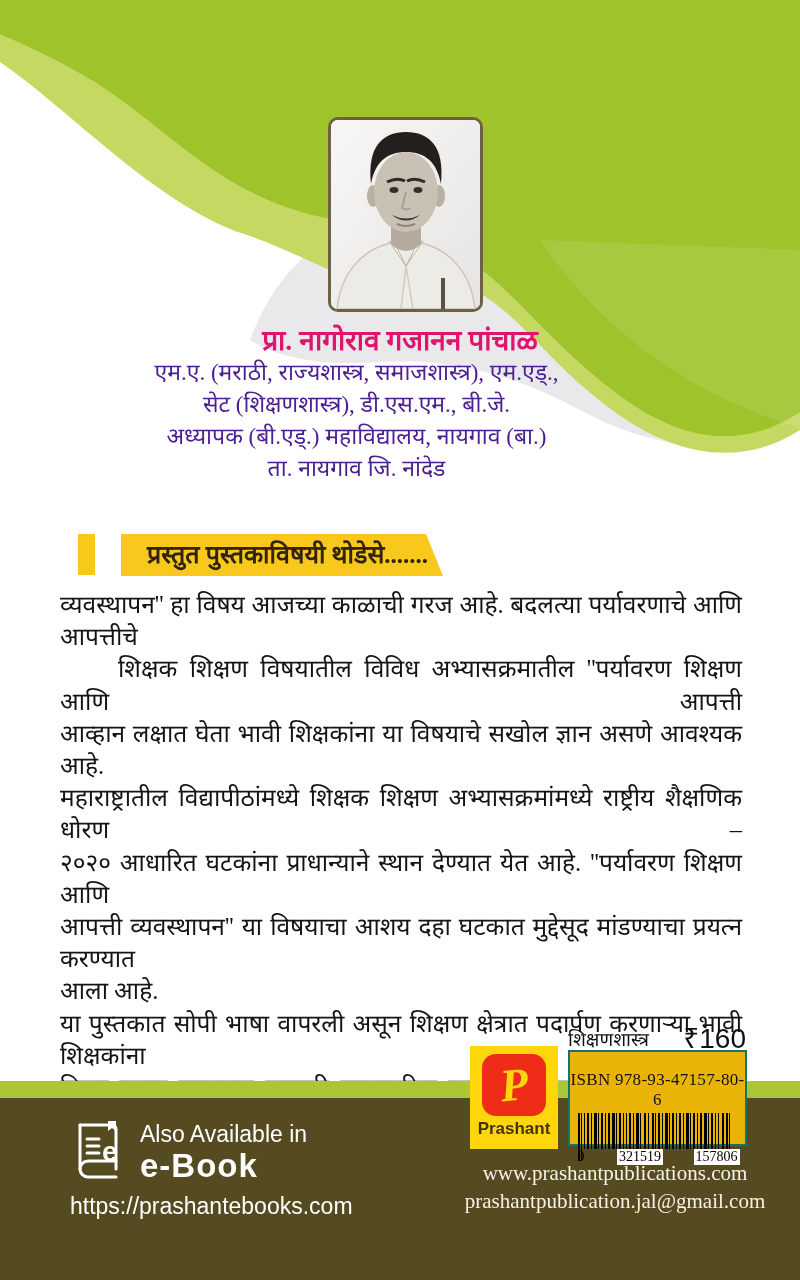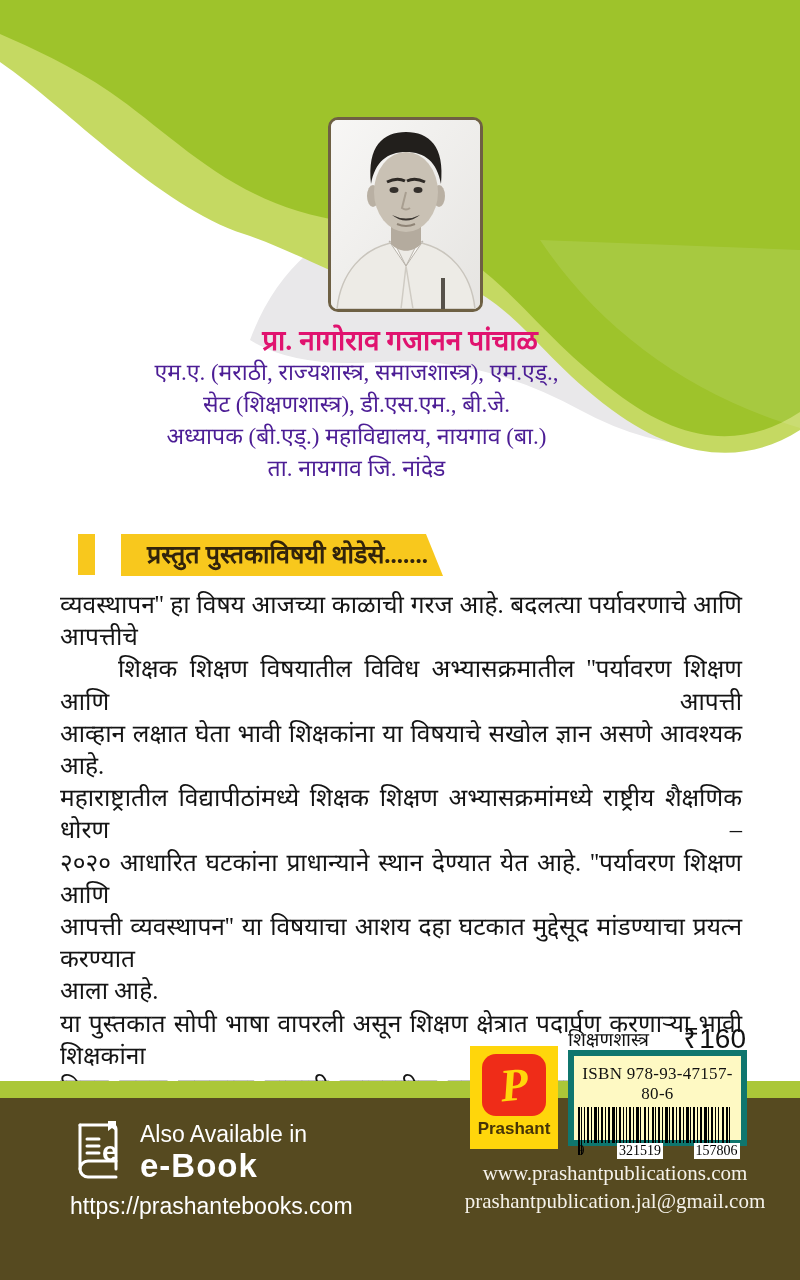--- a/index.html
+++ b/index.html
@@ -33,22 +33,22 @@
   .body-text{position:absolute;left:60px;top:589px;width:682px;color:#141414;
     font-size:24.5px;font-family:"Liberation Serif","DejaVu Serif",serif;}
   .body-line{text-align:justify;text-align-last:justify;line-height:32.2px;}
   .body-line.para-end{text-align-last:left;}
   .body-line.indent{text-indent:58px;}
 
   
   .category{position:absolute;left:568px;top:1026px;font-size:19px;color:#111;z-index:4;}
   .price{position:absolute;left:660px;top:1018px;width:86px;text-align:right;font-size:28px;color:#111;
     font-family:Liberation Sans, sans-serif;z-index:4;}
-  .isbn-box{position:absolute;left:568px;top:1050px;width:179px;height:96px;background:#fef9c3;
-    border:6px solid #0f766e;z-index:4;box-sizing:border-box;padding-top:8px;}
+  .isbn-box{position:absolute;left:568px;top:1050px;width:179px;height:96px;background:#eab308;
+    border:2px solid #0f766e;z-index:4;box-sizing:border-box;padding-top:18px;}
   .isbn-label{font-family:"Liberation Serif","DejaVu Serif",serif;font-size:17px;text-align:center;
     color:#111;letter-spacing:.3px;}
   .barcode{display:block;margin:3px auto 0;width:160px;height:50px;}
   .barcode-digits{width:164px;margin:-14px auto 0;display:flex;justify-content:space-between;
     font-family:"Liberation Serif","DejaVu Serif",serif;font-size:14px;color:#000;position:relative;}
   .barcode-digits span{background:#fff;padding:0 2px;}
   .barcode-digits .d-left{background:transparent;}
 
   
   .stripe{position:absolute;left:0;top:1081px;width:800px;height:17px;background:#abc738;}

